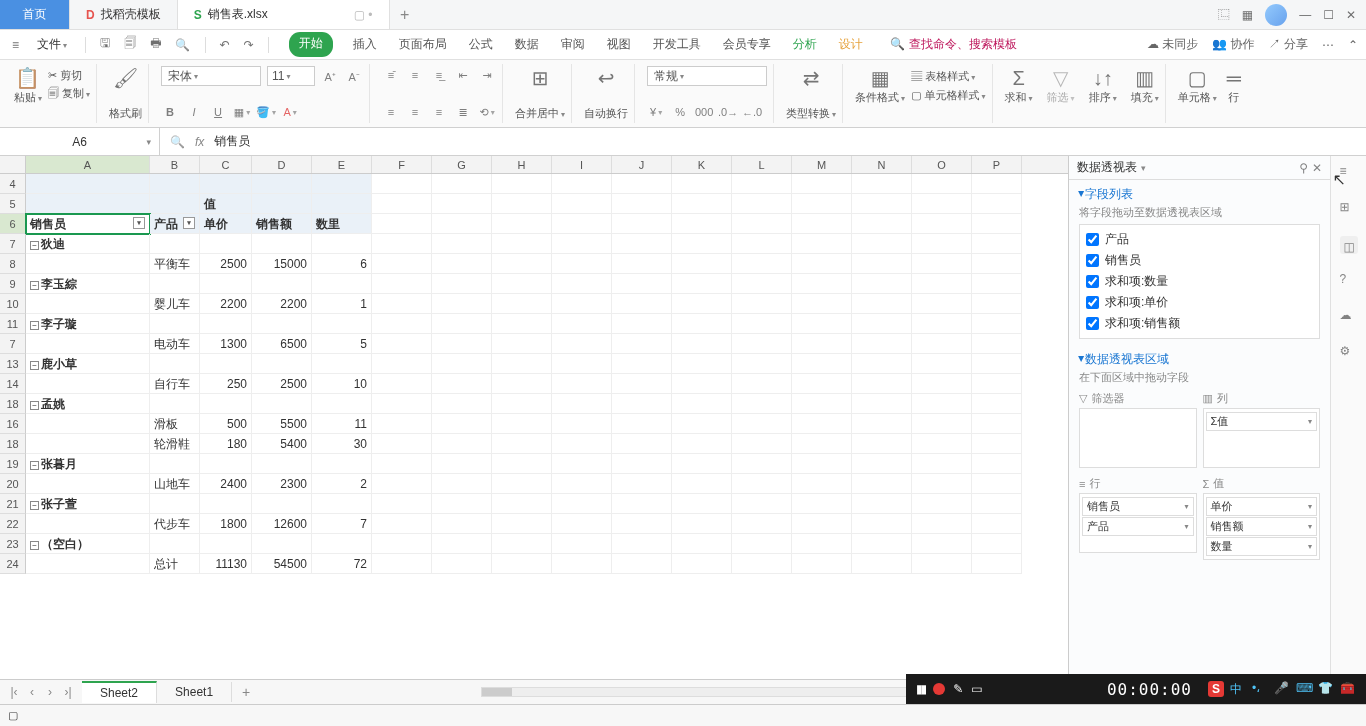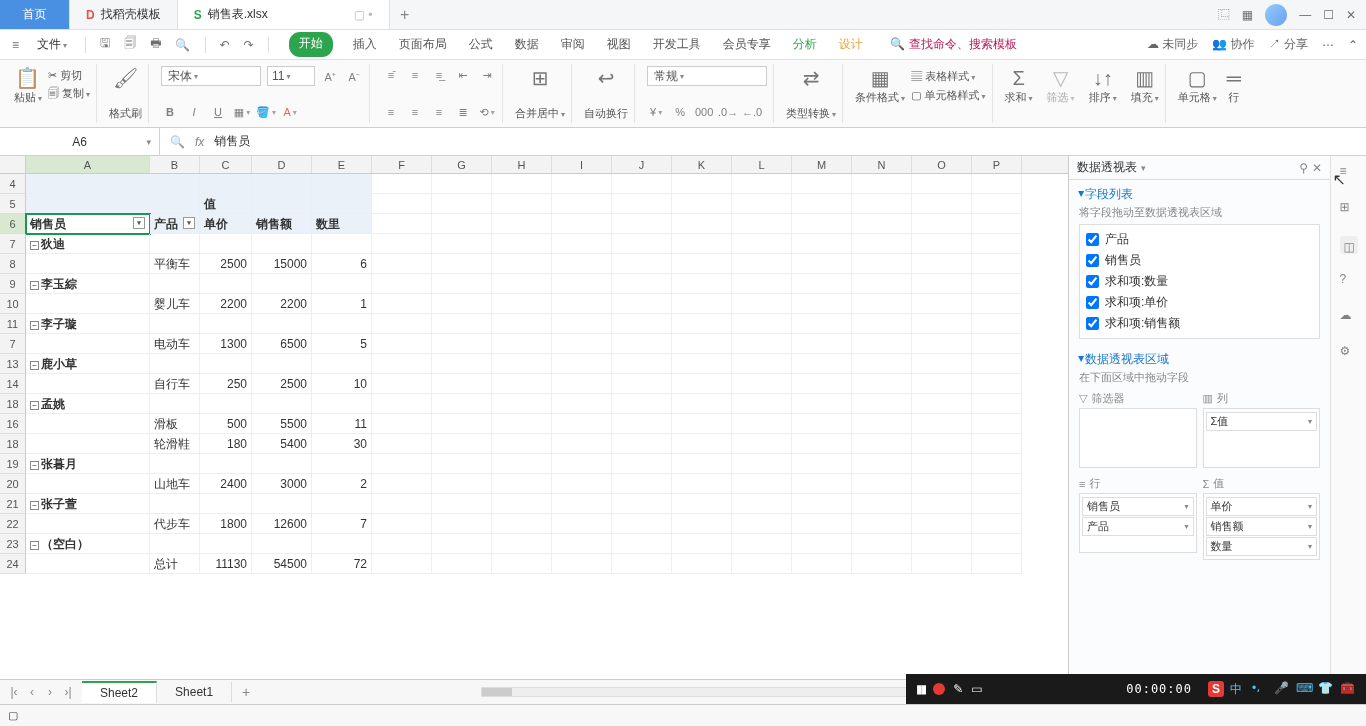--- a/index.html
+++ b/index.html
@@ -101,21 +101,21 @@
   .s-tab.active { background: #fff; border-top: 2px solid #2ea44f; margin-top: -1px; }
   .s-tab-add { padding: 0 10px; color: #888; font-size: 14px; cursor: pointer; }
   .hscroll { flex: 1; display: flex; align-items: center; justify-content: center; }
   .hscroll-track { width: 60%; height: 10px; background: #eee; border: 1px solid #ddd; position: relative; }
   .hscroll-thumb { position: absolute; left: 0; width: 30px; height: 100%; background: #ccc; }
   
   
   .status-bar { height: 22px; border-top: 1px solid #ccc; background: #f7f7f7; display: flex; align-items: center; padding: 0 8px; gap: 10px; font-size: 11px; }
   .taskbar-overlay { position: absolute; bottom: 22px; right: 0; height: 30px; background: #1a1a1a; display: flex; align-items: center; padding: 0 10px; gap: 8px; color: #fff; width: 460px; }
   .rec-dot { width: 12px; height: 12px; border-radius: 50%; background: #e53935; }
-  .timer { font-family: monospace; font-size: 12px; letter-spacing: 1px; margin-left: auto; margin-right: 8px; }
+  .timer { font-family: monospace; font-size: 16px; letter-spacing: 1px; margin-left: auto; margin-right: 8px; }
   .tray { display: flex; gap: 6px; }
   .tray span { width: 16px; height: 16px; display: inline-block; }
   .sogou { background: #e53935; border-radius: 3px; text-align: center; line-height: 16px; font-weight: bold; }
   
   .cursor { position: absolute; top: 170px; right: 20px; font-size: 16px; pointer-events: none; }
 </style>
 </head>
 <body>
 
 <div class="title-bar">
@@ -614,21 +614,21 @@
           <div class="cell" style="width: 60px;"></div>
           <div class="cell" style="width: 60px;"></div>
           <div class="cell" style="width: 60px;"></div>
           <div class="cell" style="width: 50px;"></div>
         </div>
         <div class="grid-row">
           <div class="row-h">20</div>
           <div class="cell" style="width: 124px;"></div>
           <div class="cell" style="width: 50px;">山地车</div>
           <div class="cell right" style="width: 52px;">2400</div>
-          <div class="cell right" style="width: 60px;">3000</div>
+          <div class="cell right" style="width: 60px;">2300</div>
           <div class="cell right" style="width: 60px;">2</div>
           <div class="cell" style="width: 60px;"></div>
           <div class="cell" style="width: 60px;"></div>
           <div class="cell" style="width: 60px;"></div>
           <div class="cell" style="width: 60px;"></div>
           <div class="cell" style="width: 60px;"></div>
           <div class="cell" style="width: 60px;"></div>
           <div class="cell" style="width: 60px;"></div>
           <div class="cell" style="width: 60px;"></div>
           <div class="cell" style="width: 60px;"></div>

